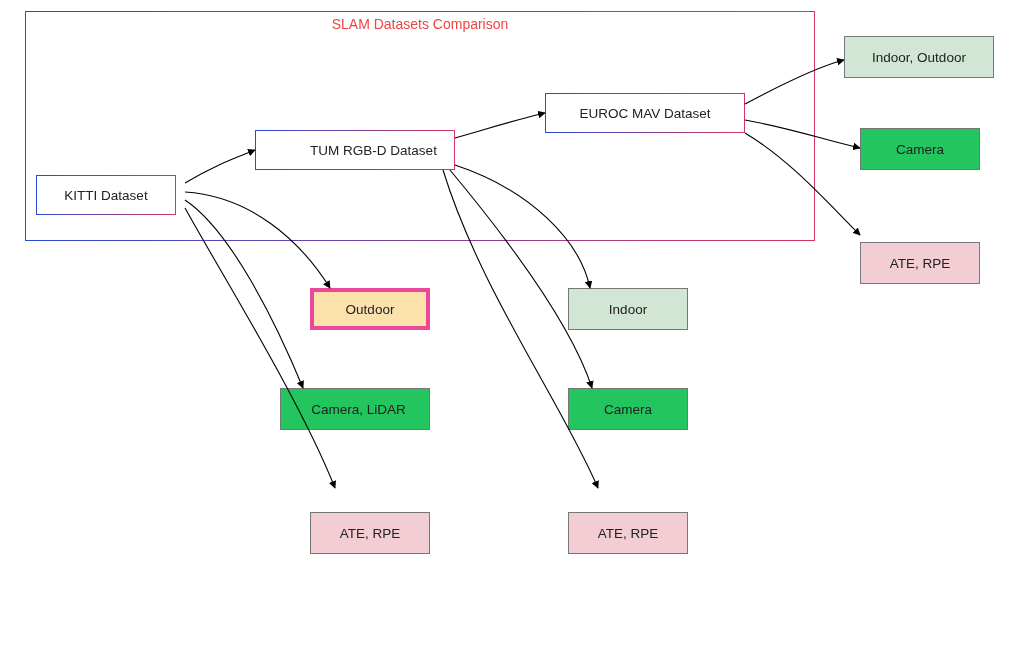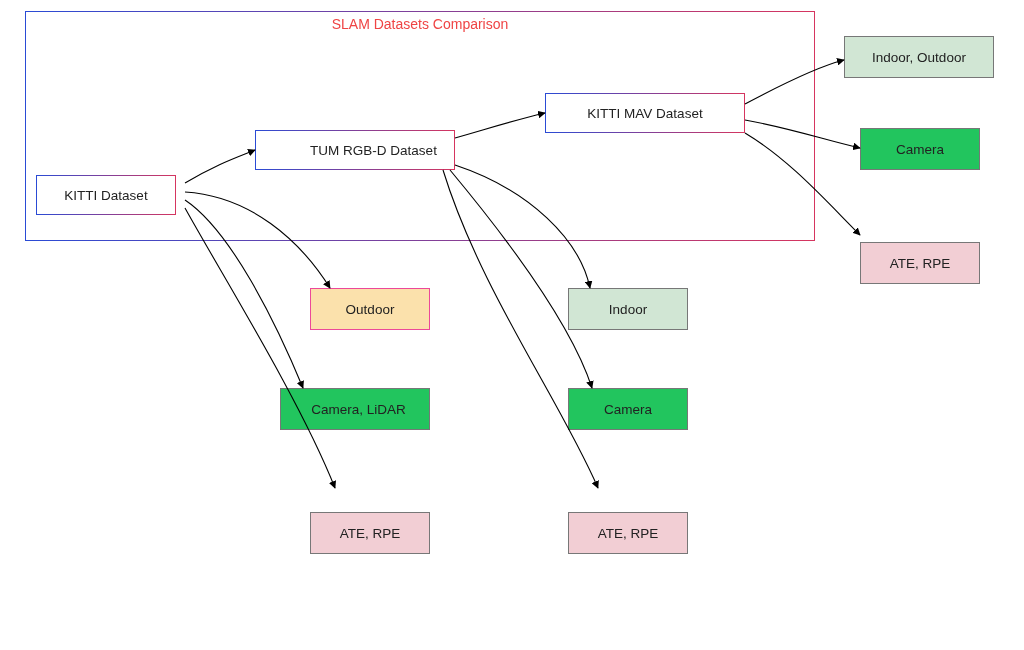--- a/index.html
+++ b/index.html
@@ -39,21 +39,21 @@
     color: #222;
     box-sizing: border-box;
     text-align: center;
     padding: 2px 6px;
   }
   .dataset-node {
     border: 1px solid;
     border-image: linear-gradient(90deg, #2a4bd5, #d6355f) 1;
     background: #ffffff;
   }
-  .orange-node { background: #fbe1ac; border: 1px solid #ec4899; }
+  .orange-node { background: #fbe1ac; border: 4px solid #ec4899; }
   .green-node  { background: #d1e6d4; border: 1px solid #777; }
   .blue-node   { background: #22c55e; border: 1px solid #777; text-align: right; }
   .pink-node   { background: #f2ced4; border: 1px solid #777; margin-top: 24px; }
 
   svg.edges {
     position: absolute;
     left: 0; top: 0;
     width: 1024px;
     height: 650px;
     pointer-events: none;
@@ -66,21 +66,21 @@
   <div class="container-title">SLAM Datasets Comparison</div>
 </div>
 
 <div id="n-kitti" class="node dataset-node" style="left: 36px; top: 175px; width: 140px; height: 40px;">
   <span>KITTI Dataset</span>
 </div>
 <div id="n-tum" class="node dataset-node" style="left: 255px; top: 130px; width: 200px; height: 40px; padding-left: 43px;">
   <span>TUM RGB-D Dataset</span>
 </div>
 <div id="n-euroc" class="node dataset-node" style="left: 545px; top: 93px; width: 200px; height: 40px;">
-  <span>KITTI MAV Dataset</span>
+  <span>EUROC MAV Dataset</span>
 </div>
 
 <div id="a-kitti_env" class="node orange-node" style="left: 310px; top: 288px; width: 120px; height: 42px;">
     <span>Outdoor</span>
   </div>
 <div id="a-kitti_sensor" class="node blue-node" style="left: 280px; top: 388px; width: 150px; height: 42px; padding-left: 13px;">
     <span>Camera, LiDAR</span>
   </div>
 <div id="a-kitti_metric" class="node pink-node" style="left: 310px; top: 488px; width: 120px; height: 42px;">
     <span>ATE, RPE</span>

